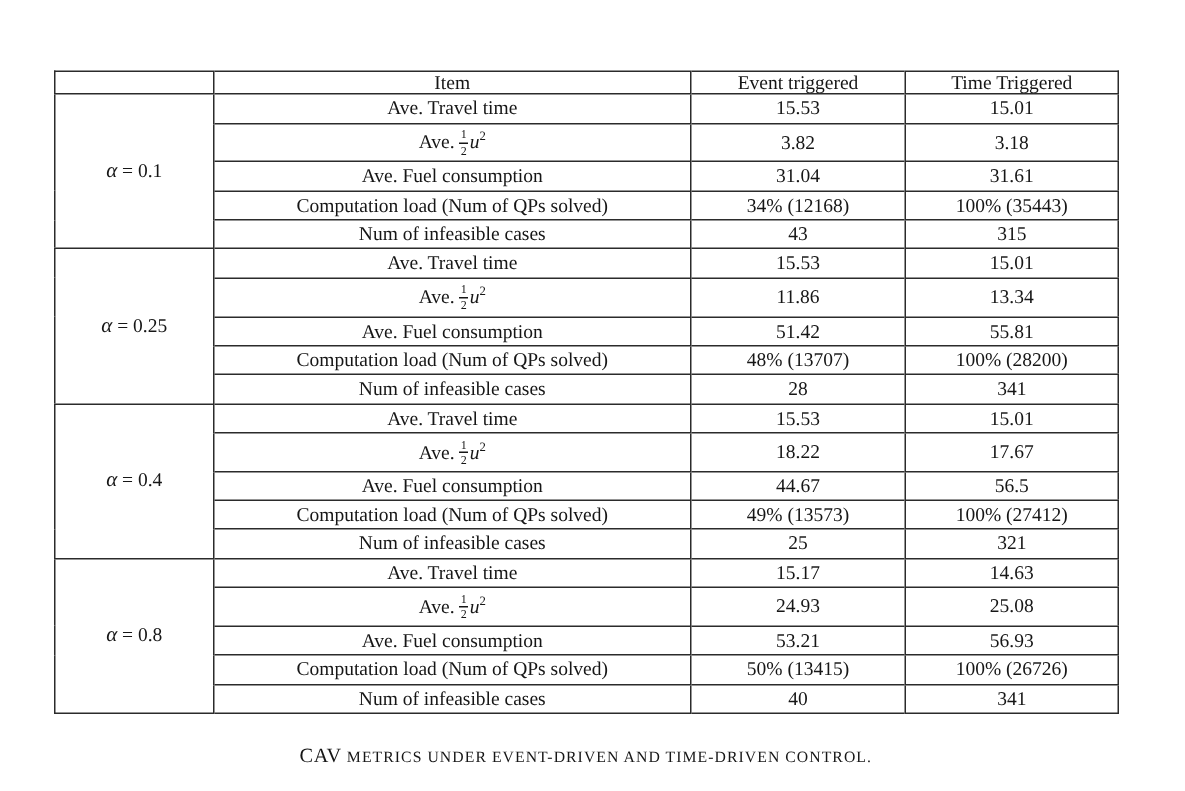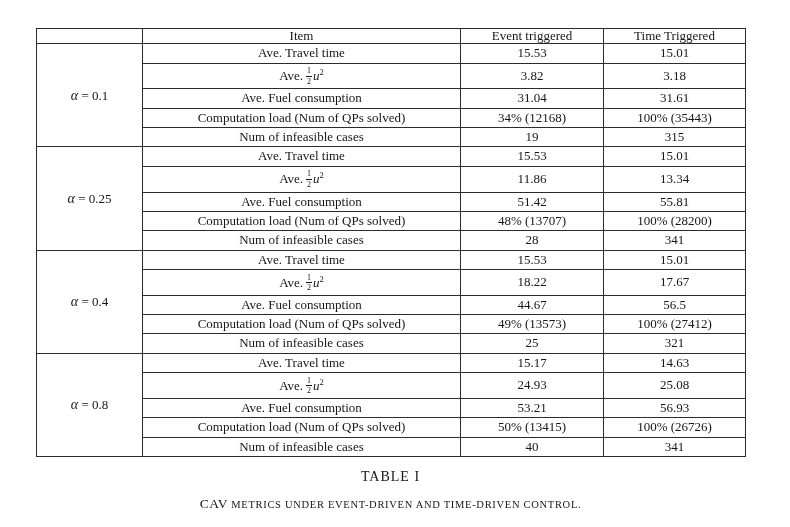--- a/index.html
+++ b/index.html
@@ -4,20 +4,21 @@
 <style>
   html,body{margin:0;padding:0;background:#ffffff;}
   .page{
     position:relative;width:790px;height:527px;background:#ffffff;overflow:hidden;
     font-family:"Liberation Serif","DejaVu Serif",serif;color:#161616;
   }
   .table-wrap{position:absolute;left:36px;top:28px;width:709px;}
   table.results{
     width:709px;height:429px;table-layout:fixed;border-collapse:collapse;
     border:1.5px solid #2b2b2b;
+    margin-top:19px;
   }
   table.results td{
     padding:0 3px;margin:0;text-align:center;vertical-align:middle;
     font-size:13px;line-height:1.1;white-space:nowrap;overflow:hidden;
   }
   
   td.c-item, td.c-event, td.c-time{border-left:1px solid #2b2b2b;}
   
   tbody td{border-top:1px solid #2b2b2b;}
   td.c-alpha{font-size:13.5px;}
@@ -79,21 +80,21 @@
           <td class="c-event">31.04</td>
           <td class="c-time">31.61</td>
         </tr>
         <tr>
           <td class="c-item">Computation load (Num of QPs solved)</td>
           <td class="c-event">34% (12168)</td>
           <td class="c-time">100% (35443)</td>
         </tr>
         <tr>
           <td class="c-item">Num of infeasible cases</td>
-          <td class="c-event">19</td>
+          <td class="c-event">43</td>
           <td class="c-time">315</td>
         </tr>
 
         <tr>
           <td class="c-alpha" rowspan="5"><span class="asym">α</span> <span>= 0.25</span></td>
           <td class="c-item">Ave. Travel time</td>
           <td class="c-event">15.53</td>
           <td class="c-time">15.01</td>
         </tr>
         <tr>
@@ -167,15 +168,14 @@
         </tr>
         <tr>
           <td class="c-item">Num of infeasible cases</td>
           <td class="c-event">40</td>
           <td class="c-time">341</td>
         </tr>
       </tbody>
     </table>
   </div>
 
-  <div class="cap-label">TABLE I</div>
   <div class="cap-title"><span class="lead">CAV</span> <span>METRICS UNDER EVENT-DRIVEN AND TIME-DRIVEN CONTROL.</span></div>
 </div>
 
 </body></html>

